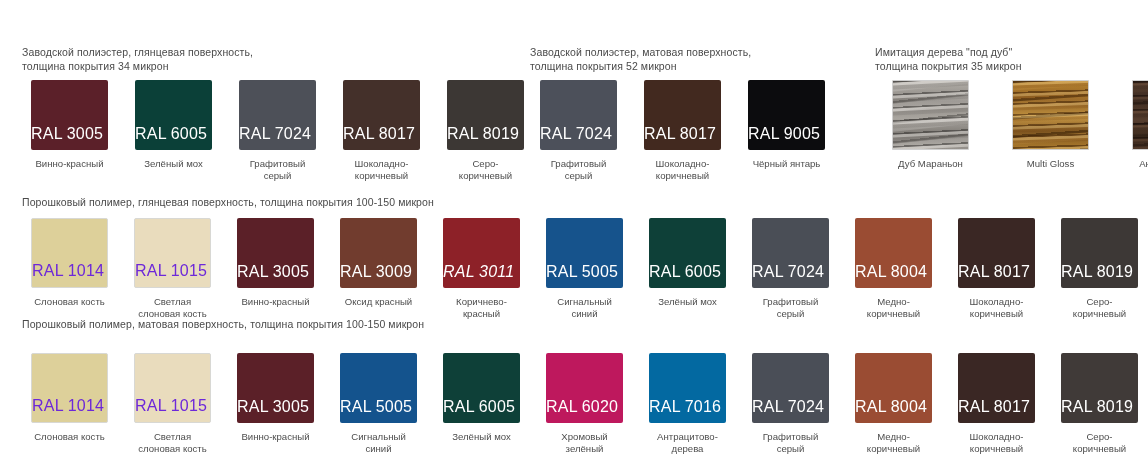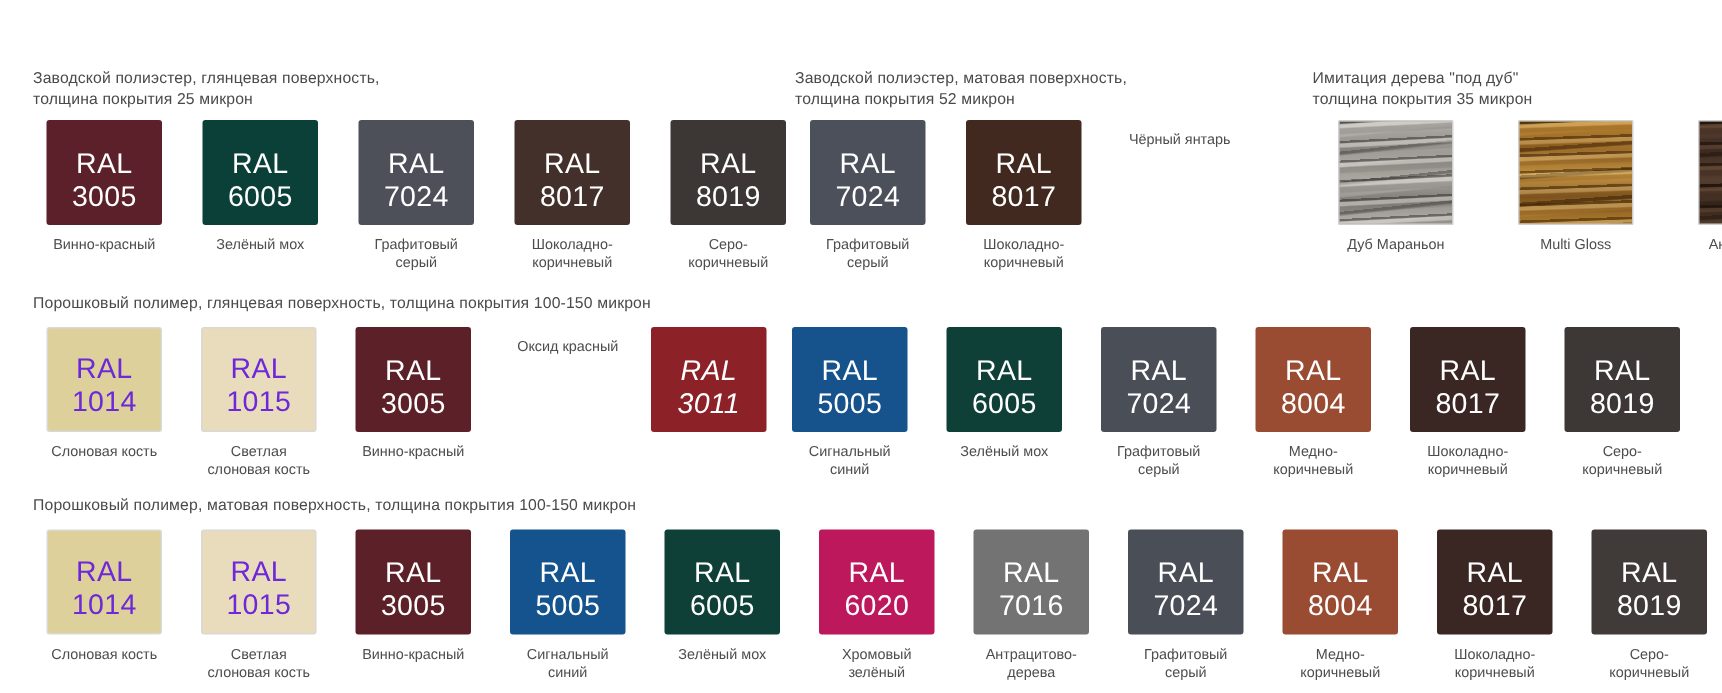--- a/index.html
+++ b/index.html
@@ -48,22 +48,21 @@
     border-radius: 2px;
     position: relative;
     box-sizing: border-box;
     overflow: hidden;
   }
   .chip .ral {
     position: absolute;
     left: 0;
     right: 0;
     bottom: 7px;
-    text-align: center;
-    font-size: 19px;
+    font-size: 16px;
     letter-spacing: 0.2px;
     font-family: "Liberation Sans", "DejaVu Sans", sans-serif;
   }
   .chip.light .ral { color: #6d28d9; }
   .chip.dark  .ral { color: #ffffff; }
   .chip.outlined { border: 1px solid #d8d8d4; }
 
   .cap {
     margin-top: 8px;
     width: 95px;
@@ -124,21 +123,21 @@
         rgba(0,0,0,0) 12px, rgba(0,0,0,0) 21px),
       linear-gradient(180deg, #503a2d 0%, #3b2a21 32%, #553d2e 58%, #332419 80%, #4b3629 100%);
   }
 </style>
 </head>
 <body>
 
 <div class="board">
 
   <div class="group-title" style="left:22px; top:46px; width:300px;">Заводской полиэстер, глянцевая поверхность,
-толщина покрытия 25 микрон</div>
+толщина покрытия 34 микрон</div>
   <div class="strip" id="strip-0" style="left:22px; top:80px; gap:9px;">
       <div class="cell">
         <div class="chip dark" style="background: rgb(91, 32, 41);">
           <span class="ral">RAL 3005</span>
         </div>
         <div class="cap">Винно-красный</div>
       </div>
       <div class="cell">
         <div class="chip dark" style="background: rgb(11, 64, 56);">
           <span class="ral">RAL 6005</span>
@@ -179,20 +178,23 @@
 серый</div>
       </div>
       <div class="cell">
         <div class="chip dark" style="background: rgb(66, 41, 31);">
           <span class="ral">RAL 8017</span>
         </div>
         <div class="cap">Шоколадно-
 коричневый</div>
       </div>
       <div class="cell">
+        <div class="chip dark" style="background: rgb(12, 12, 14);">
+          <span class="ral">RAL 9005</span>
+        </div>
         <div class="cap">Чёрный янтарь</div>
       </div>
     </div>
 
   <div class="group-title" style="left:875px; top:46px; width:270px;">Имитация дерева "под дуб"
 толщина покрытия 35 микрон</div>
   <div class="strip" id="strip-2" style="left:883px; top:80px; gap:25px;">
       <div class="cell">
         <div class="wood wood-grayoak"></div>
         <div class="cap">Дуб Мараньон</div>
@@ -222,26 +224,31 @@
         <div class="cap">Светлая
 слоновая кость</div>
       </div>
       <div class="cell">
         <div class="chip dark" style="background: rgb(91, 32, 40);">
           <span class="ral">RAL 3005</span>
         </div>
         <div class="cap">Винно-красный</div>
       </div>
       <div class="cell">
+        <div class="chip dark" style="background: rgb(113, 60, 46);">
+          <span class="ral">RAL 3009</span>
+        </div>
         <div class="cap">Оксид красный</div>
       </div>
       <div class="cell">
         <div class="chip dark" style="background: rgb(141, 33, 40); font-style: italic;">
           <span class="ral">RAL 3011</span>
         </div>
+        <div class="cap">Коричнево-
+красный</div>
       </div>
       <div class="cell">
         <div class="chip dark" style="background: rgb(22, 83, 140);">
           <span class="ral">RAL 5005</span>
         </div>
         <div class="cap">Сигнальный
 синий</div>
       </div>
       <div class="cell">
         <div class="chip dark" style="background: rgb(14, 64, 56);">
@@ -272,21 +279,21 @@
       </div>
       <div class="cell">
         <div class="chip dark" style="background: rgb(61, 56, 54);">
           <span class="ral">RAL 8019</span>
         </div>
         <div class="cap">Серо-
 коричневый</div>
       </div>
     </div>
 
-  <div class="group-title" style="left:22px; top:331px; width:700px;">Порошковый полимер, матовая поверхность, толщина покрытия 100-150 микрон</div>
+  <div class="group-title" style="left:22px; top:318px; width:700px;">Порошковый полимер, матовая поверхность, толщина покрытия 100-150 микрон</div>
   <div class="strip" id="strip-4" style="left:22px; top:353px; gap:8px;">
       <div class="cell">
         <div class="chip light outlined" style="background: rgb(221, 208, 154);">
           <span class="ral">RAL 1014</span>
         </div>
         <div class="cap">Слоновая кость</div>
       </div>
       <div class="cell">
         <div class="chip light outlined" style="background: rgb(233, 220, 189);">
           <span class="ral">RAL 1015</span>
@@ -314,21 +321,21 @@
         <div class="cap">Зелёный мох</div>
       </div>
       <div class="cell">
         <div class="chip dark" style="background: #be185d;">
           <span class="ral">RAL 6020</span>
         </div>
         <div class="cap">Хромовый
 зелёный</div>
       </div>
       <div class="cell">
-        <div class="chip dark" style="background: #737373; padding-left: 24px;">
+        <div class="chip dark" style="background: #0369a1; padding-left: 24px;">
           <span class="ral">RAL 7016</span>
         </div>
         <div class="cap">Антрацитово-
 дерева</div>
       </div>
       <div class="cell">
         <div class="chip dark" style="background: rgb(74, 78, 87);">
           <span class="ral">RAL 7024</span>
         </div>
         <div class="cap">Графитовый

